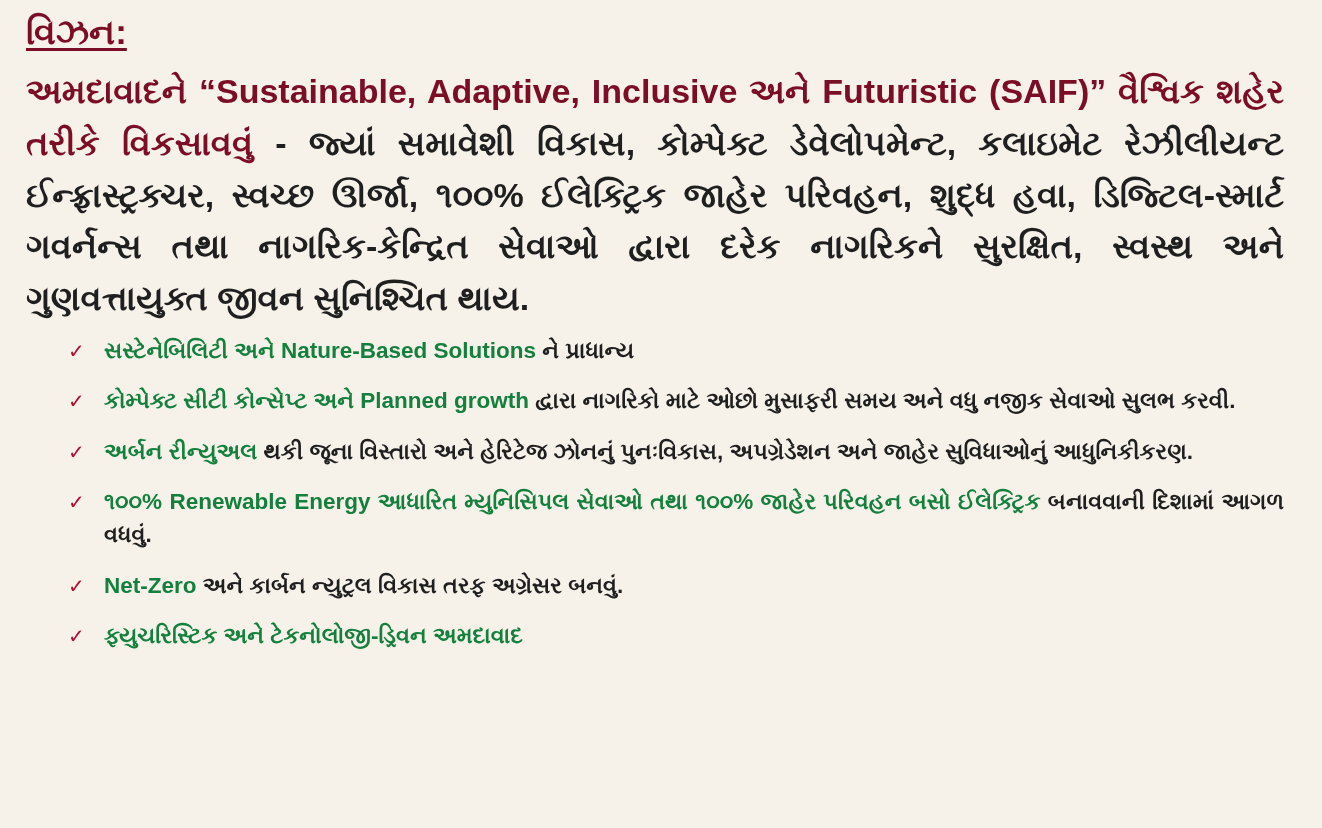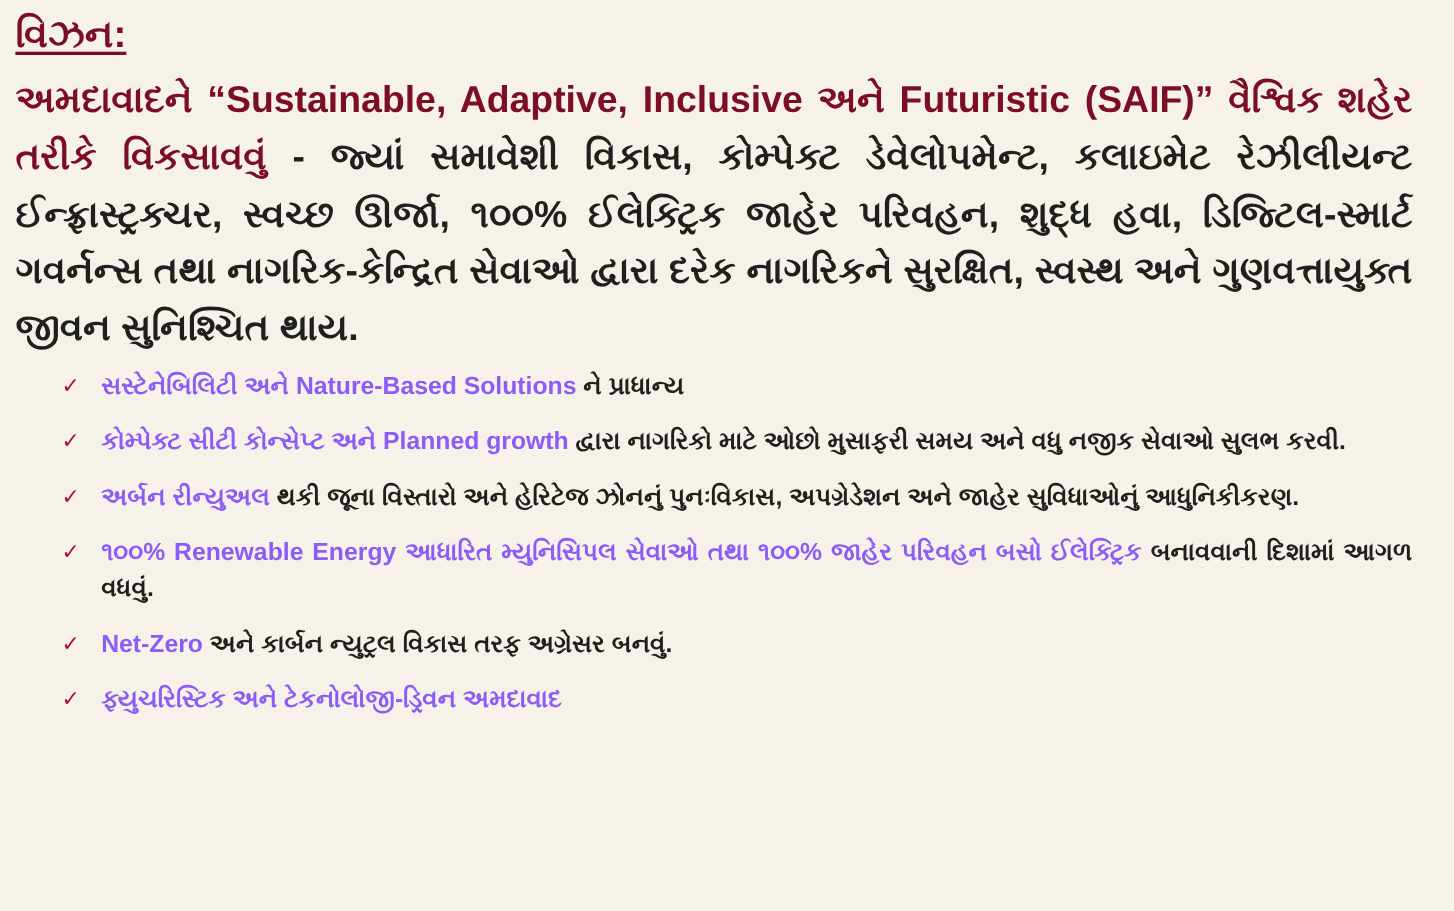--- a/index.html
+++ b/index.html
@@ -11,21 +11,21 @@
     height: 828px;
     background: #f6f2ea;
     font-family: "Liberation Sans", "DejaVu Sans", sans-serif;
     overflow: hidden;
   }
   .page {
     position: relative;
     width: 1322px;
     height: 709px;
     box-sizing: border-box;
-    padding: 8px 34px 0 14px;
+    padding: 8px 34px 0 26px;
     border-radius: 10px;
   }
   .title {
     font-size: 35px;
     font-weight: bold;
     color: #7b0d24;
     text-decoration: underline;
     text-underline-offset: 4px;
     letter-spacing: 0px;
     line-height: 1.15;
@@ -62,21 +62,21 @@
   }
   ul.bullets li .tick {
     position: absolute;
     left: -36px;
     top: 2px;
     color: #b01030;
     font-size: 20px;
     font-weight: normal;
   }
   ul.bullets li .hl {
-    color: #8b5cf6;
+    color: #15803d;
   }
 </style>
 </head>
 <body>
 
 <div class="page">
 
   <h1 class="title">વિઝન:</h1>
 
   <p class="vision-statement">

